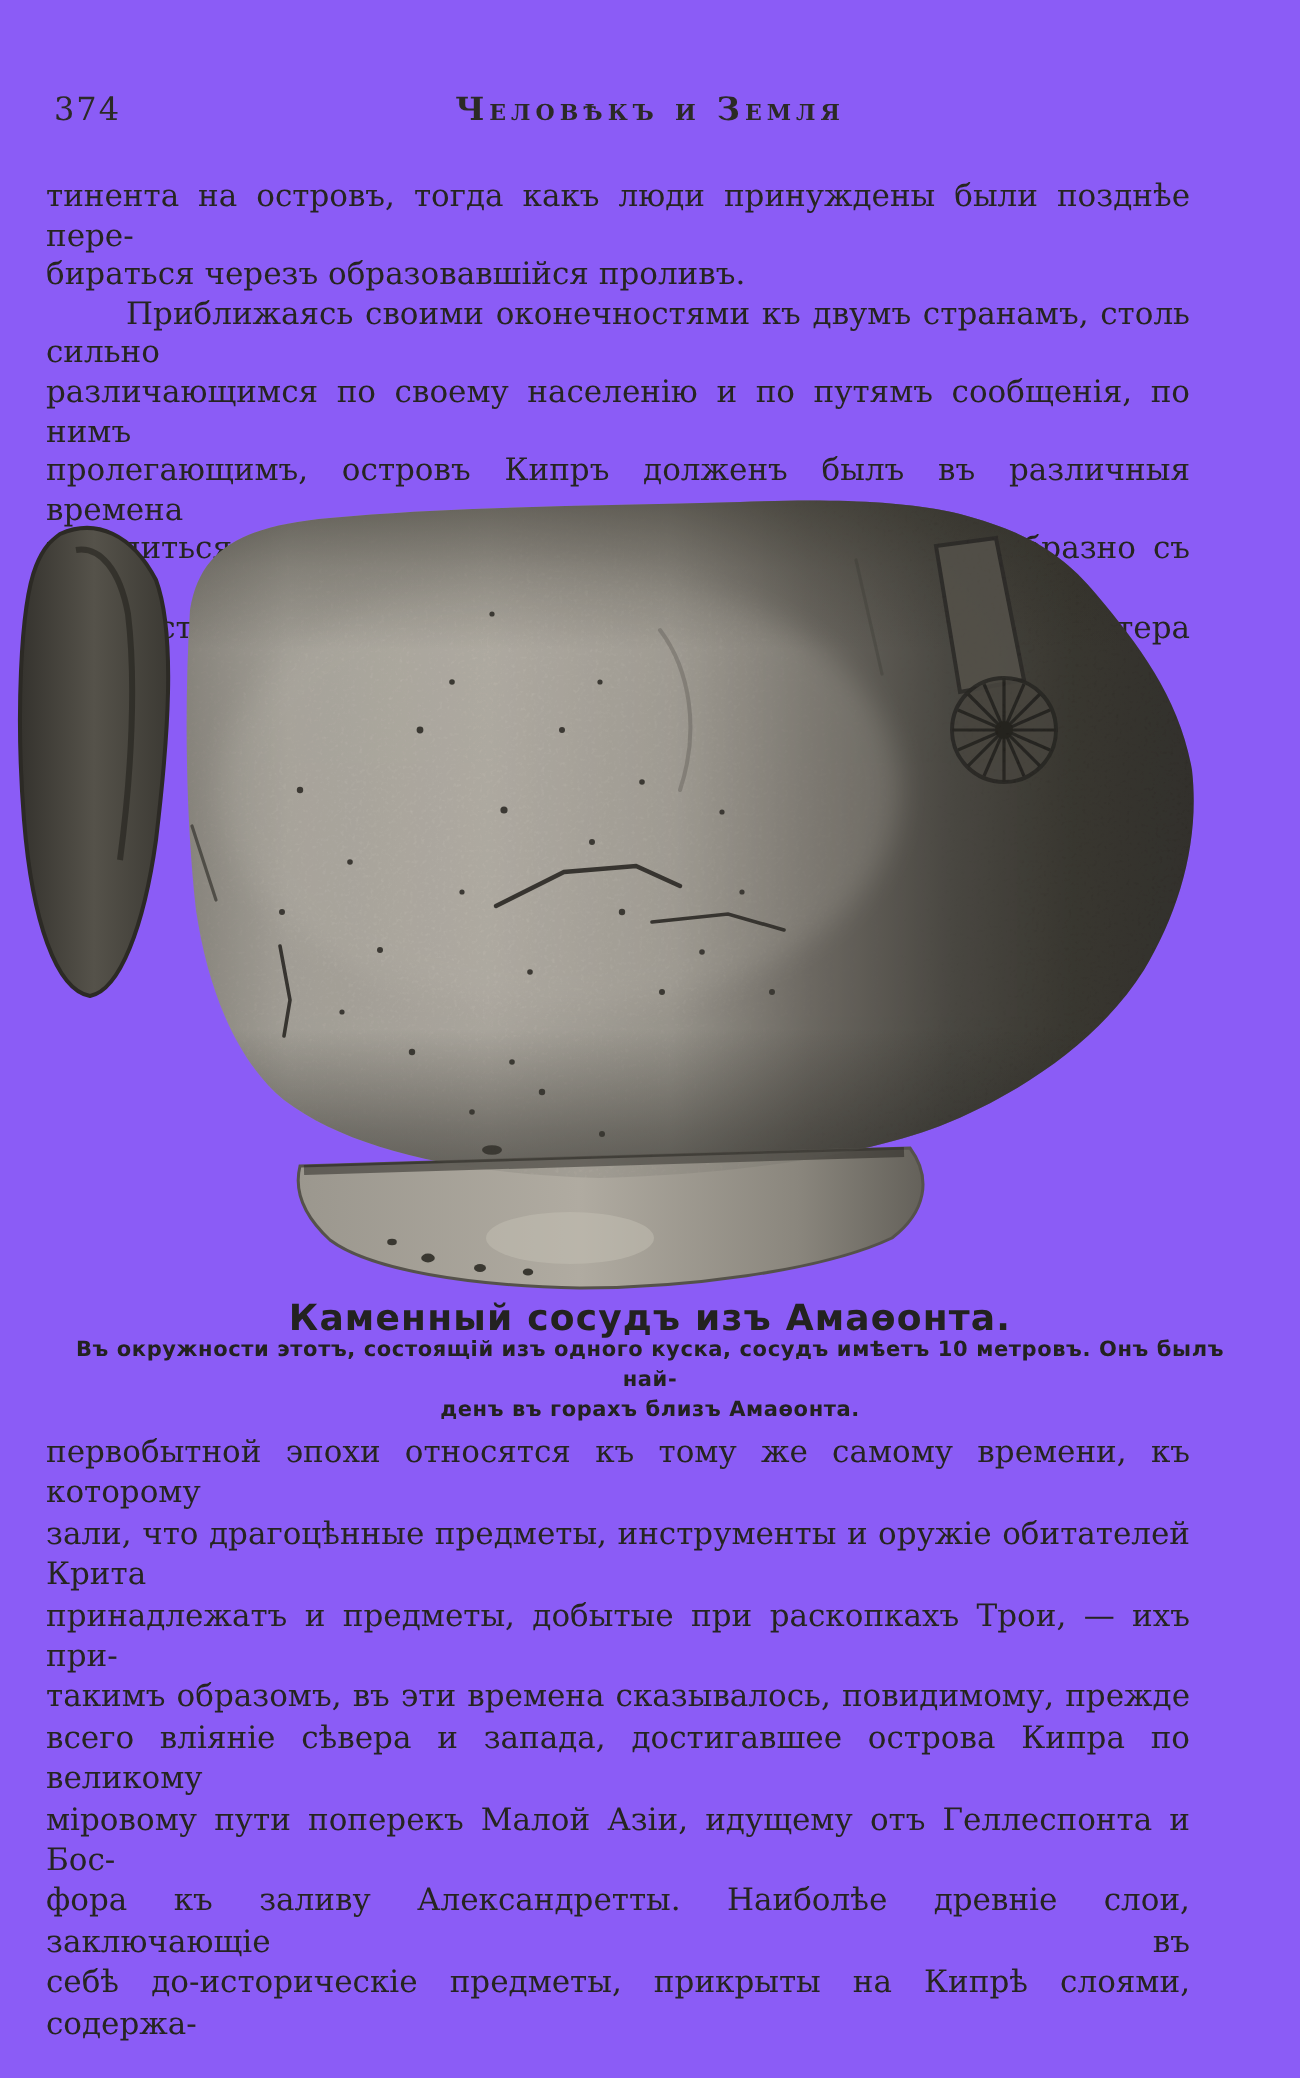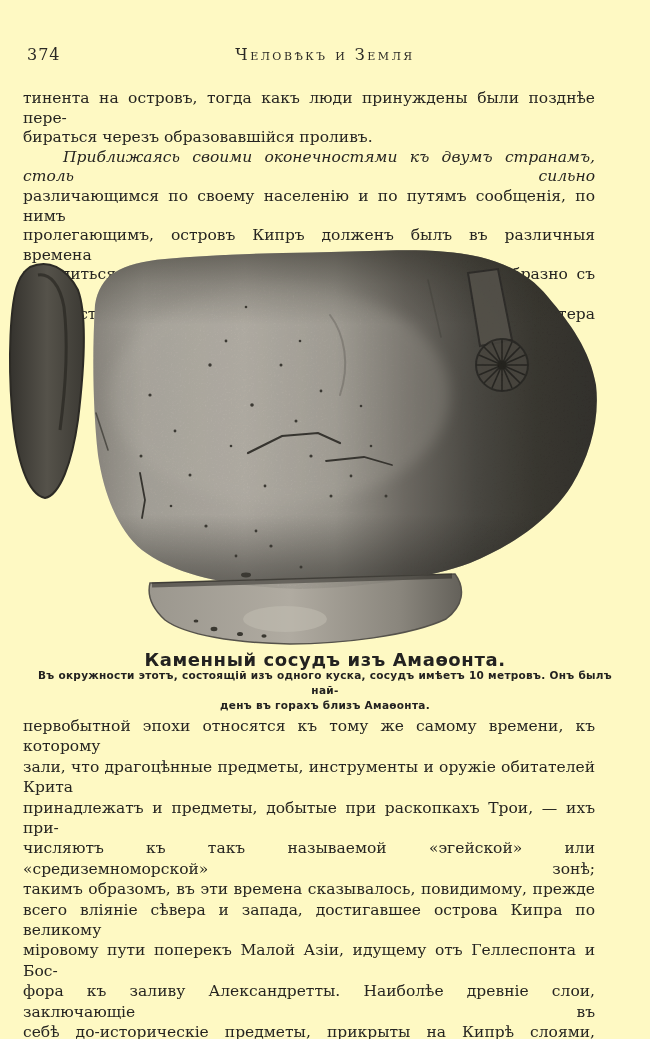--- a/index.html
+++ b/index.html
@@ -1,53 +1,54 @@
 <!DOCTYPE html>
 <html><head>
 <meta charset="utf-8">
 <style>
   html,body { margin:0; padding:0; }
   .page {
     position: relative;
     width: 650px;
     height: 1039px;
-    background: #fef9c3;
+    background: #8b5cf6;
     overflow: hidden;
     color: #2b2a26;
     font-family: "DejaVu Serif", "Liberation Serif", serif;
   }
   
   .page-number {
     position: absolute;
     left: 27px; top: 45px;
     font-size: 16px;
     letter-spacing: 1px;
   }
   .running-head {
     position: absolute;
     left: 0; top: 45px;
     width: 100%;
     text-align: center;
     font-size: 16px;
     font-variant: small-caps;
     letter-spacing: 2.5px;
+    font-weight: bold;
   }
   
   .text-block {
     position: absolute;
     left: 23px;
     width: 572px;
     font-size: 15.5px;
     color: #262521;
   }
   #text-top    { top: 89px;  line-height: 19.6px; }
   #text-bottom { top: 716px; line-height: 20.4px; }
   .jl  { text-align: justify; text-align-last: justify; }
   .jl-end { text-align: right; text-align-last: left; }
-  .indent { text-indent: 40px; font-style: italic; }
+  .indent { text-indent: 40px; }
   
   .figure {
     position: absolute;
     left: 0; top: 245px;
     width: 650px; height: 400px;
   }
   .figure svg { display:block; width: 650px; height: 400px; }
   .fig-caption {
     position: absolute;
     left: 0; top: 649px;
@@ -227,21 +228,20 @@
   <div class="fig-caption">Каменный сосудъ изъ Амаѳонта.</div>
   <div class="fig-subcaption">
     <div>Въ окружности этотъ, состоящій изъ одного куска, сосудъ имѣетъ 10 метровъ. Онъ былъ най-</div>
     <div>денъ въ горахъ близъ Амаѳонта.</div>
   </div>
 
   <div class="text-block" id="text-bottom">
     <div class="jl">первобытной эпохи относятся къ тому же самому времени, къ которому</div>
     <div class="jl">зали, что драгоцѣнные предметы, инструменты и оружіе обитателей Крита</div>
     <div class="jl">принадлежатъ и предметы, добытые при раскопкахъ Трои, — ихъ при-</div>
-    <div class="jl">числяютъ къ такъ называемой «эгейской» или «средиземноморской» зонѣ;</div>
     <div class="jl">такимъ образомъ, въ эти времена сказывалось, повидимому, прежде</div>
     <div class="jl">всего вліяніе сѣвера и запада, достигавшее острова Кипра по великому</div>
     <div class="jl">міровому пути поперекъ Малой Азіи, идущему отъ Геллеспонта и Бос-</div>
     <div class="jl">фора къ заливу Александретты. Наиболѣе древніе слои, заключающіе въ</div>
     <div class="jl">себѣ до-историческіе предметы, прикрыты на Кипрѣ слоями, содержа-</div>
 
   </div>
 
 </div>
 

